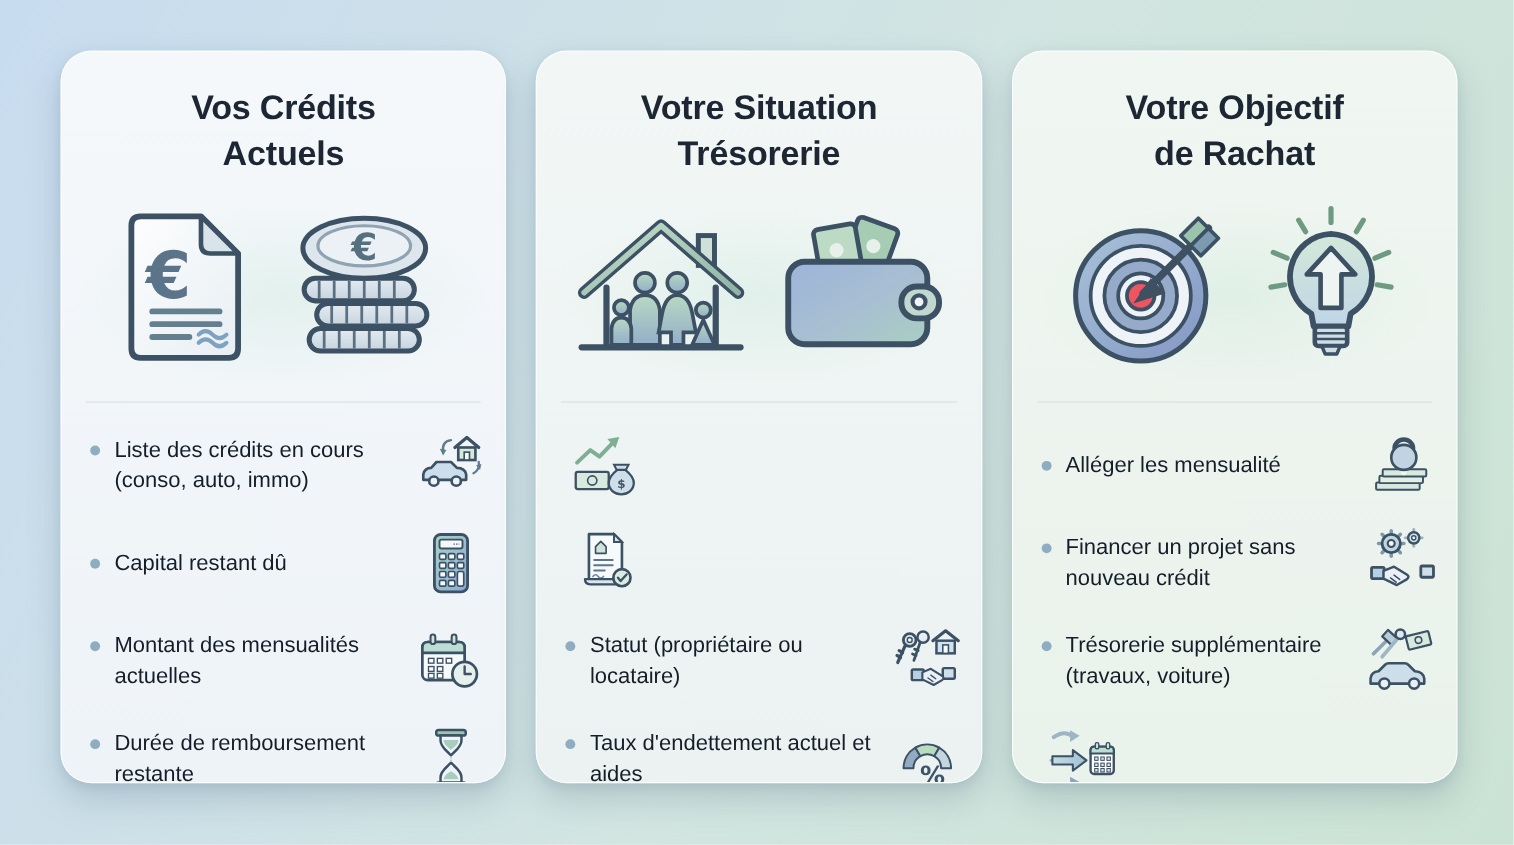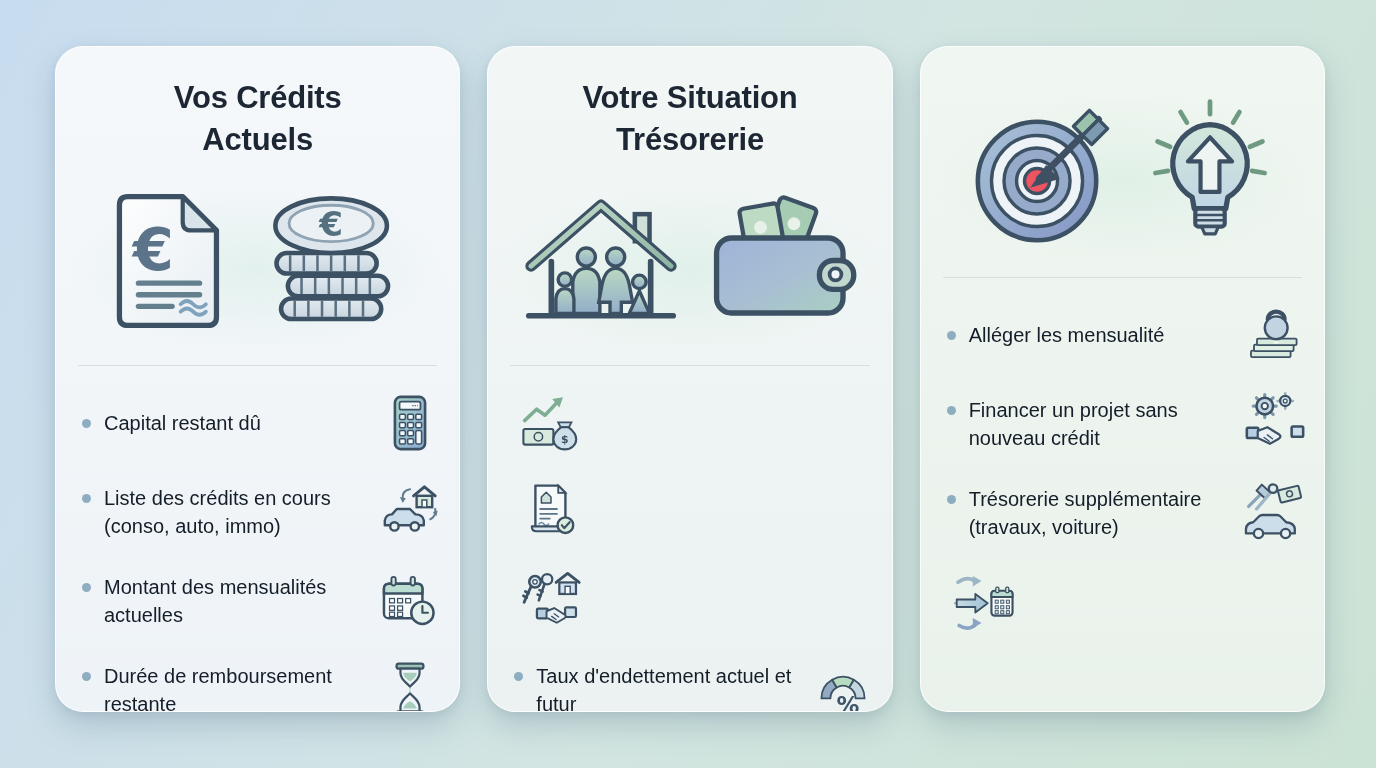--- a/index.html
+++ b/index.html
@@ -90,20 +90,40 @@
         <text x="66" y="43" text-anchor="middle" font-size="30" font-weight="bold" fill="#55707f">€</text>
       </svg>
     </div>
 
     <hr class="divider">
 
     <ul class="bullets">
       <li>
         <span class="li-left">
           <span class="dot"></span>
+          <span class="txt">Liste des crédits en cours (conso, auto, immo)</span>
+        </span>
+        <span class="ic">
+          <svg width="62" height="60" viewBox="0 0 100 100">
+            <path d="M56,23 L74,8 L92,23" fill="none" stroke="#3c5164" stroke-width="5" stroke-linecap="round" stroke-linejoin="round"></path>
+            <rect x="61" y="23" width="26" height="19" fill="#d7e8dc" stroke="#3c5164" stroke-width="4"></rect>
+            <rect x="70" y="30" width="8" height="12" fill="#f6fafb" stroke="#3c5164" stroke-width="2.5"></rect>
+            <path d="M50,12 q-14,2 -12,17" fill="none" stroke="#5f7d8e" stroke-width="3.5" stroke-linecap="round"></path>
+            <path d="M33,25 l5,10 l5,-8 z" fill="#5f7d8e"></path>
+            <path d="M8,64 q2,-10 12,-10 l8,-9 h22 l9,9 q12,0 14,10 v8 h-65 z" fill="#ccdeeb" stroke="#3c5164" stroke-width="4" stroke-linejoin="round"></path>
+            <circle cx="24" cy="74" r="7" fill="#eef3f6" stroke="#3c5164" stroke-width="4"></circle>
+            <circle cx="58" cy="74" r="7" fill="#eef3f6" stroke="#3c5164" stroke-width="4"></circle>
+            <path d="M84,62 q10,-5 8,-17" fill="none" stroke="#5f7d8e" stroke-width="3.5" stroke-linecap="round"></path>
+            <path d="M96,48 l-8,2 l6,7 z" fill="#5f7d8e"></path>
+          </svg>
+        </span>
+      </li>
+      <li>
+        <span class="li-left">
+          <span class="dot"></span>
           <span class="txt">Capital restant dû</span>
         </span>
         <span class="ic">
           <svg width="58" height="60" viewBox="0 0 100 100">
             <defs>
               <linearGradient id="gcalc" x1="0" y1="0" x2="1" y2="1">
                 <stop offset="0" stop-color="#a7d3c6"></stop>
                   <stop offset="1" stop-color="#8ba9d4"></stop>
               </linearGradient>
             </defs>
@@ -122,40 +142,20 @@
               <rect x="32" y="77" width="10" height="9" rx="2"></rect>
                 <rect x="46" y="77" width="10" height="9" rx="2"></rect>
               <rect x="60" y="63" width="10" height="23" rx="3"></rect>
             </g>
           </svg>
         </span>
       </li>
       <li>
         <span class="li-left">
           <span class="dot"></span>
-          <span class="txt">Liste des crédits en cours (conso, auto, immo)</span>
-        </span>
-        <span class="ic">
-          <svg width="62" height="60" viewBox="0 0 100 100">
-            <path d="M56,23 L74,8 L92,23" fill="none" stroke="#3c5164" stroke-width="5" stroke-linecap="round" stroke-linejoin="round"></path>
-            <rect x="61" y="23" width="26" height="19" fill="#d7e8dc" stroke="#3c5164" stroke-width="4"></rect>
-            <rect x="70" y="30" width="8" height="12" fill="#f6fafb" stroke="#3c5164" stroke-width="2.5"></rect>
-            <path d="M50,12 q-14,2 -12,17" fill="none" stroke="#5f7d8e" stroke-width="3.5" stroke-linecap="round"></path>
-            <path d="M33,25 l5,10 l5,-8 z" fill="#5f7d8e"></path>
-            <path d="M8,64 q2,-10 12,-10 l8,-9 h22 l9,9 q12,0 14,10 v8 h-65 z" fill="#ccdeeb" stroke="#3c5164" stroke-width="4" stroke-linejoin="round"></path>
-            <circle cx="24" cy="74" r="7" fill="#eef3f6" stroke="#3c5164" stroke-width="4"></circle>
-            <circle cx="58" cy="74" r="7" fill="#eef3f6" stroke="#3c5164" stroke-width="4"></circle>
-            <path d="M84,62 q10,-5 8,-17" fill="none" stroke="#5f7d8e" stroke-width="3.5" stroke-linecap="round"></path>
-            <path d="M96,48 l-8,2 l6,7 z" fill="#5f7d8e"></path>
-          </svg>
-        </span>
-      </li>
-      <li>
-        <span class="li-left">
-          <span class="dot"></span>
           <span class="txt">Montant des mensualités actuelles</span>
         </span>
         <span class="ic">
           <svg width="64" height="62" viewBox="0 0 100 100">
             <rect x="8" y="22" width="62" height="56" rx="8" fill="#f7fafb" stroke="#3c5164" stroke-width="4"></rect>
             <path d="M8,38 v-8 q0,-8 8,-8 h46 q8,0 8,8 v8 z" fill="#bcded2" stroke="#3c5164" stroke-width="4"></path>
             <rect x="20" y="11" width="7" height="14" rx="3.5" fill="#cfe4da" stroke="#3c5164" stroke-width="3"></rect>
             <rect x="51" y="11" width="7" height="14" rx="3.5" fill="#cfe4da" stroke="#3c5164" stroke-width="3"></rect>
             <g fill="#ffffff" stroke="#3c5164" stroke-width="2">
               <rect x="17" y="46" width="8" height="7"></rect>
@@ -273,55 +273,60 @@
                 <line x1="32" y1="61" x2="48" y2="61"></line>
             </g>
             <path d="M30,70 q4,-5 8,0 q4,5 8,0" fill="none" stroke="#6889a4" stroke-width="2.5" stroke-linecap="round"></path>
             <path d="M18,74 h52 q8,0 8,8 h-52 q-8,0 -8,-8 z" fill="#dbe7ee" stroke="#3c5164" stroke-width="3.5" stroke-linejoin="round"></path>
             <circle cx="74" cy="72" r="13" fill="#d9ecdf" stroke="#3c5164" stroke-width="4"></circle>
             <path d="M68,72 l4,5 l9,-10" fill="none" stroke="#3c5164" stroke-width="3.5" stroke-linecap="round" stroke-linejoin="round"></path>
           </svg>
         </span>
       </li>
       <li>
+        <span class="li-left">
+          <span class="dot"></span>
+          <span class="txt">Statut (propriétaire ou locataire)</span>
+        </span>
         <span class="ic">
           <svg width="64" height="66" viewBox="0 0 100 100">
             <circle cx="44" cy="16" r="8" fill="#e4eef4" stroke="#3c5164" stroke-width="3.5"></circle>
             <path d="M40,23 L31,49 M34,42 l-5,-2 M37,35 l-5,-2" fill="none" stroke="#3c5164" stroke-width="4" stroke-linecap="round"></path>
             <circle cx="25" cy="20" r="9" fill="#dbe8f0" stroke="#3c5164" stroke-width="4"></circle>
             <circle cx="25" cy="20" r="3.5" fill="#f3f7fa" stroke="#3c5164" stroke-width="2"></circle>
             <path d="M19,27 L8,52 M12,45 l-5,-3 M15,38 l-5,-3" fill="none" stroke="#3c5164" stroke-width="4.5" stroke-linecap="round"></path>
             <path d="M58,21 L76,7 L94,21" fill="none" stroke="#3c5164" stroke-width="4.5" stroke-linecap="round" stroke-linejoin="round"></path>
             <rect x="63" y="21" width="26" height="18" fill="#d0e2f0" stroke="#3c5164" stroke-width="3.5"></rect>
             <rect x="72" y="27" width="8" height="12" fill="#f6fafb" stroke="#3c5164" stroke-width="2.2"></rect>
             <rect x="28" y="62" width="17" height="15" rx="2" fill="#b6cfe2" stroke="#3c5164" stroke-width="3.5"></rect>
             <rect x="72" y="60" width="17" height="15" rx="2" fill="#cfdfe9" stroke="#3c5164" stroke-width="3.5"></rect>
             <path d="M43,66 l12,-5 l16,10 q4,3 0,6 l-12,7 l-16,-8 z" fill="#e9f1f6" stroke="#3c5164" stroke-width="3" stroke-linejoin="round"></path>
             <path d="M55,70 l7,5 M51,74 l7,5" stroke="#3c5164" stroke-width="2" stroke-linecap="round"></path>
           </svg>
         </span>
       </li>
       <li style="margin-bottom:0">
         <span class="li-left">
           <span class="dot"></span>
-          <span class="txt">Taux d'endettement actuel et futur</span>
+          <span class="txt">Taux d'endettement actuel et aides</span>
         </span>
         <span class="ic">
           <svg width="64" height="60" viewBox="0 0 100 100">
             <path d="M14,64 A36,36 0 0 1 32,32.8 L39.5,45.8 A21,21 0 0 0 29,64 Z" fill="#92aac2" stroke="#3c5164" stroke-width="3" stroke-linejoin="round"></path>
             <path d="M32,32.8 A36,36 0 0 1 68,32.8 L60.5,45.8 A21,21 0 0 0 39.5,45.8 Z" fill="#b9dcc1" stroke="#3c5164" stroke-width="3" stroke-linejoin="round"></path>
             <path d="M68,32.8 A36,36 0 0 1 86,64 L71,64 A21,21 0 0 0 60.5,45.8 Z" fill="#c5d6e0" stroke="#3c5164" stroke-width="3" stroke-linejoin="round"></path>
             <text x="58" y="88" text-anchor="middle" font-size="38" font-weight="bold" fill="#3d5568">%</text>
           </svg>
         </span>
       </li>
     </ul>
   </section>
 
   <section class="card card-3">
+    <h2 class="title"><span>Votre Objectif</span><br><span>de Rachat</span></h2>
 
     <div class="hero">
 
       <svg width="148" height="148" viewBox="0 0 130 130">
         <defs>
           <linearGradient id="gring" x1="0" y1="0" x2="1" y2="1">
             <stop offset="0" stop-color="#a9c2d8"></stop>
               <stop offset="1" stop-color="#8396c4"></stop>
           </linearGradient>
         </defs>

